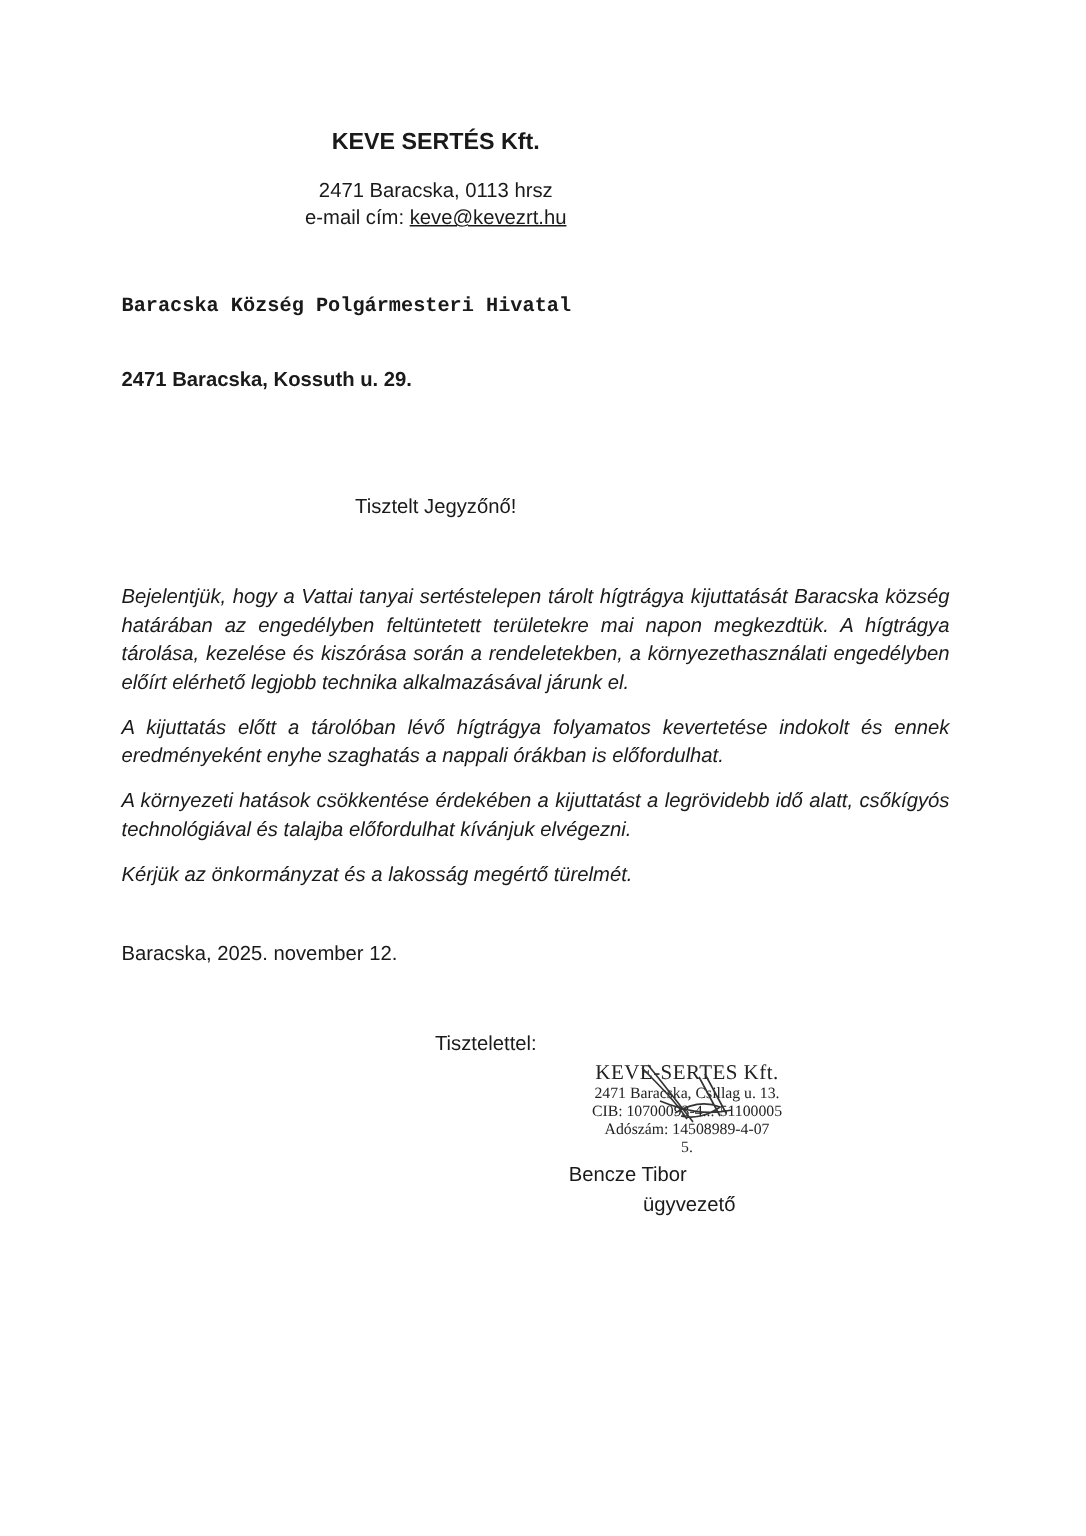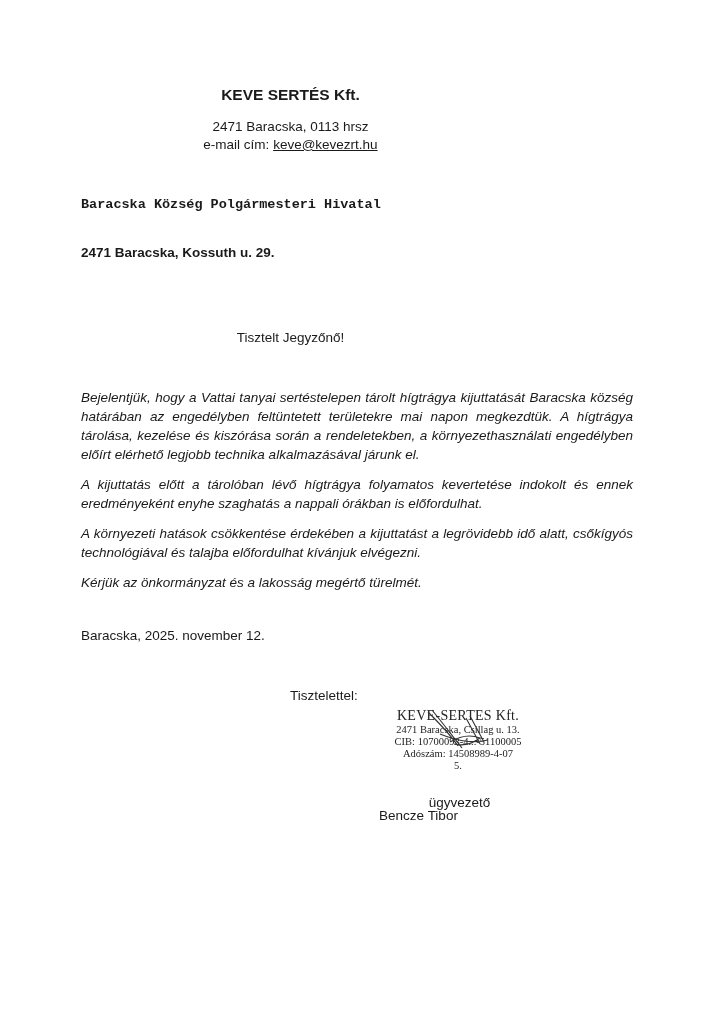--- a/index.html
+++ b/index.html
@@ -21,21 +21,21 @@
   .p3 { top: 524px; }
   .p4 { top: 573px; }
   .date { left: 81px; top: 628px; font-size: 13.5px; }
   .closing { left: 254px; top: 688px; font-size: 13.5px; margin-left: 36px; }
   .stamp { left: 368px; top: 708px; width: 180px; text-align: center;
            font-family: "Liberation Serif", "DejaVu Serif", serif; color: #222; }
   .stamp-name { font-size: 14px; line-height: 16px; letter-spacing: 0.3px; }
   .stamp-line { font-size: 10.5px; line-height: 12px; }
   .signature { left: 410px; top: 704px; width: 110px; height: 60px; }
   .signer { left: 0; width: 724px; font-size: 13.5px; }
-  .signer-name { top: 775px; padding-left: 113px; box-sizing: border-box; text-align: center; margin-top: 33px; }
+  .signer-name { top: 775px; padding-left: 113px; box-sizing: border-box; text-align: center; }
   .signer-title { top: 795px; padding-left: 195px; box-sizing: border-box; text-align: center; }
 </style>
 </head>
 <body>
 
 <div>
 
   <div class="abs center company-name">KEVE SERTÉS Kft.</div>
   <div class="abs center company-addr">2471 Baracska, 0113 hrsz</div>
   <div class="abs center company-email">

